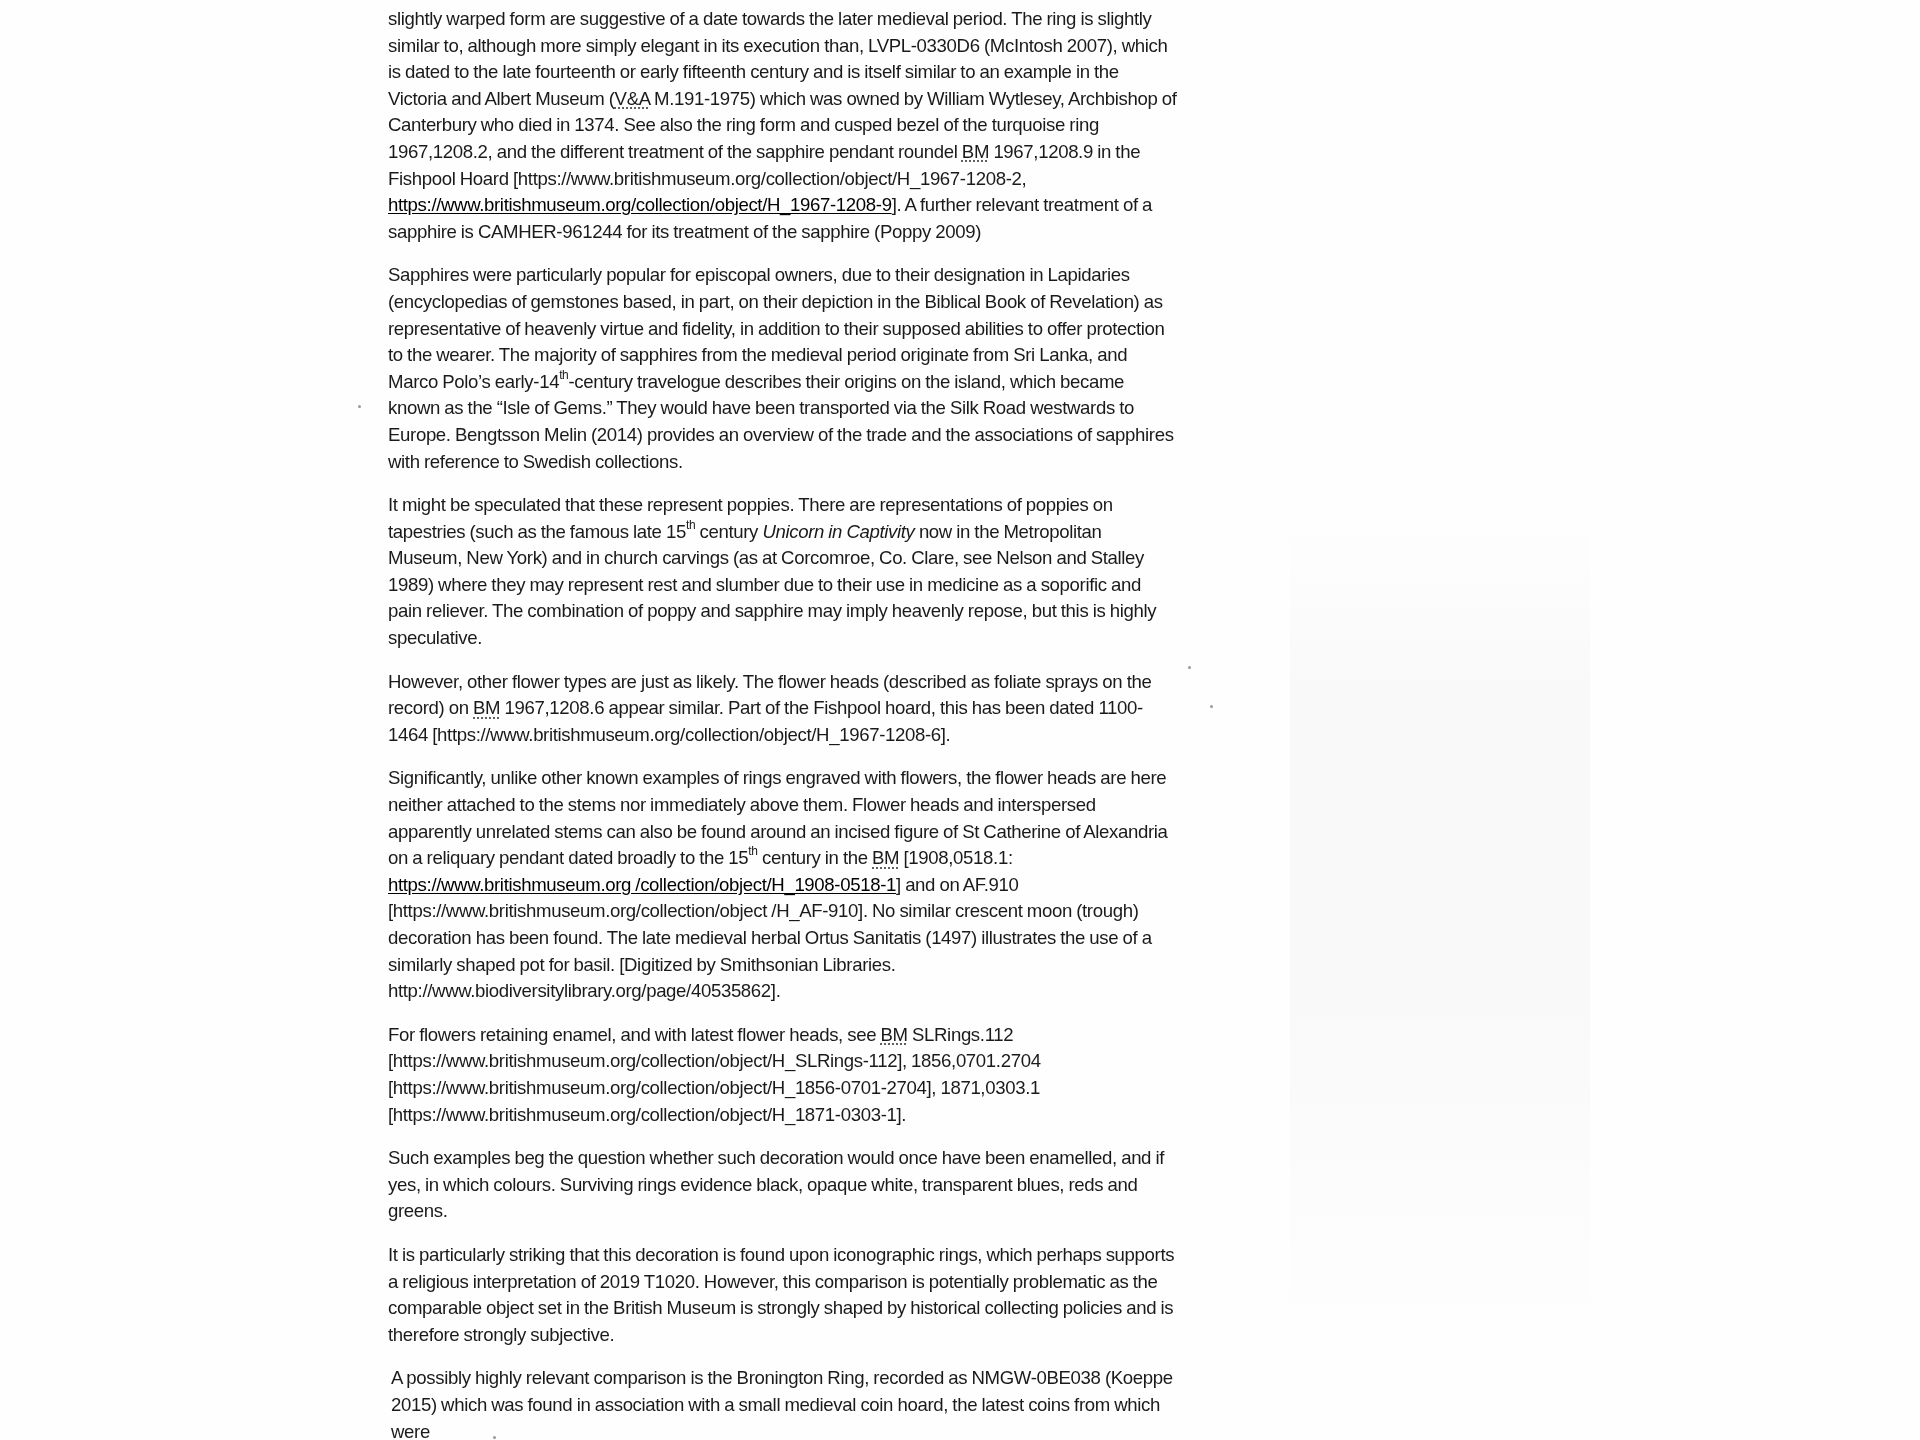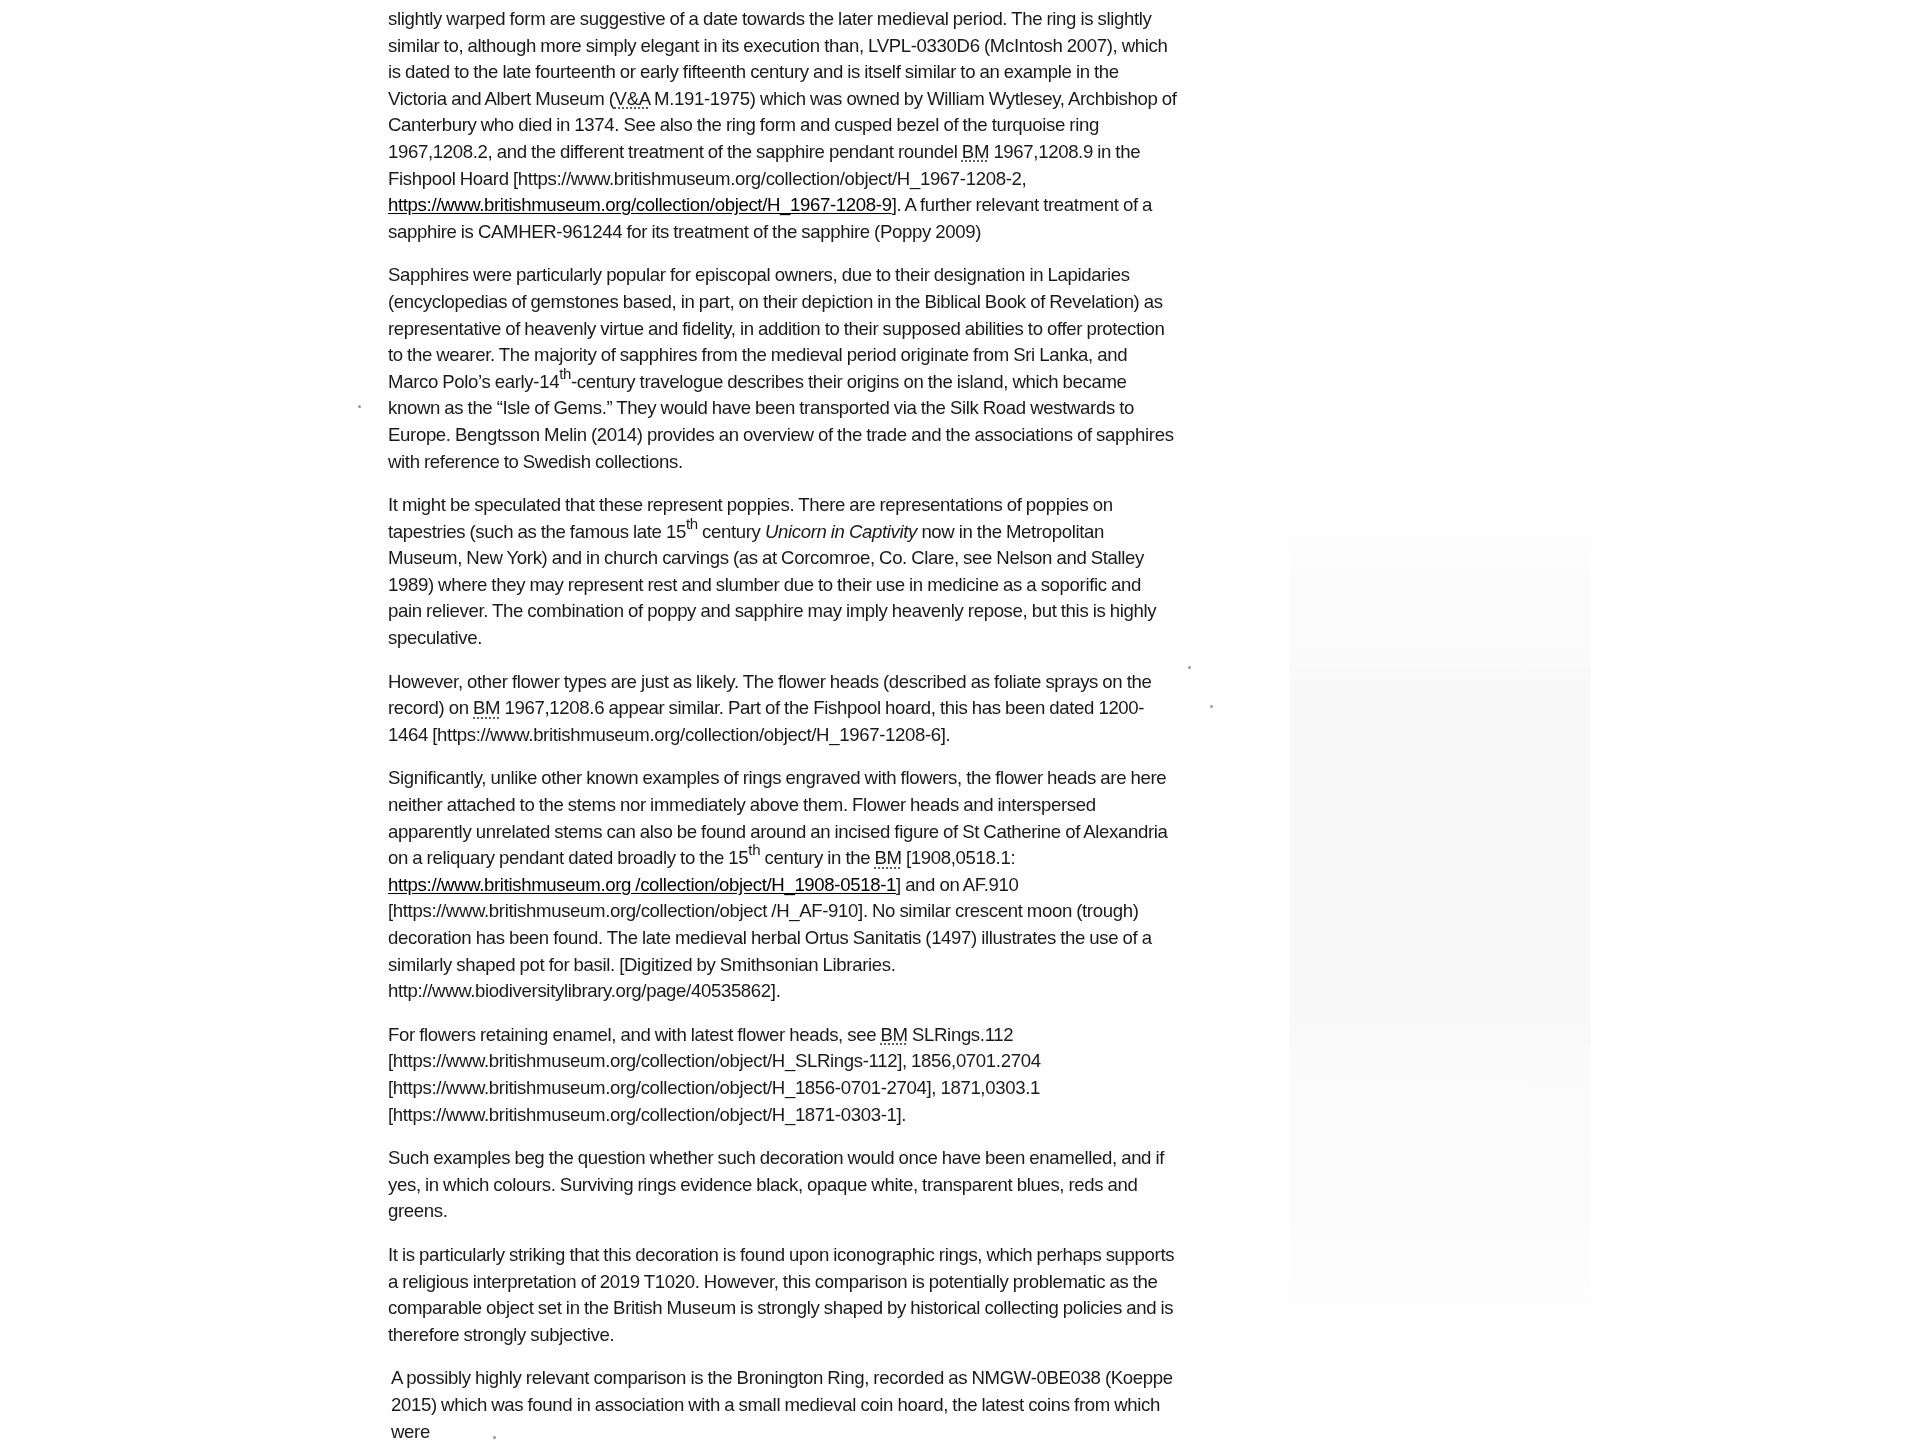--- a/index.html
+++ b/index.html
@@ -48,21 +48,21 @@
     text-decoration: underline;
     text-underline-offset: 2px;
   }
   .abbr {
     text-decoration: underline dotted;
     text-decoration-color: #555;
     text-underline-offset: 3px;
     text-align: center;
   }
   sup {
-    font-size: 15px;
+    font-size: 12px;
     line-height: 0;
     position: relative;
     top: -2px;
   }
   .speck {
     position: absolute;
     width: 3px; height: 3px;
     border-radius: 50%;
     background: #9a9a9a;
   }
@@ -74,20 +74,20 @@
   <div class="bleed"></div>
   <span class="speck" style="left:358px; top:405px;"></span>
   <span class="speck" style="left:1188px; top:666px;"></span>
   <span class="speck" style="left:1210px; top:705px;"></span>
   <span class="speck" style="left:493px; top:1436px;"></span>
 
   <div class="column">
     <p class="para first"><span>slightly warped form are suggestive of a date towards the later medieval period. The ring is slightly similar to, although more simply elegant in its execution than, LVPL-0330D6 (McIntosh 2007), which is dated to the late fourteenth or early fifteenth century and is itself similar to an example in the Victoria and Albert Museum (</span><span class="abbr">V&amp;A</span><span> M.191-1975) which was owned by William Wytlesey, Archbishop of Canterbury who died in 1374. See also the ring form and cusped bezel of the turquoise ring 1967,1208.2, and the different treatment of the sapphire pendant roundel </span><span class="abbr">BM</span><span> 1967,1208.9 in the Fishpool Hoard [https://www.britishmuseum.org/collection/object/H_1967-1208-2, </span><a class="link">https://www.britishmuseum.org/collection/object/H_1967-1208-9</a><span>]. A further relevant treatment of a sapphire is CAMHER-961244 for its treatment of the sapphire (Poppy 2009)</span></p>
     <p class="para"><span>Sapphires were particularly popular for episcopal owners, due to their designation in Lapidaries (encyclopedias of gemstones based, in part, on their depiction in the Biblical Book of Revelation) as representative of heavenly virtue and fidelity, in addition to their supposed abilities to offer protection to the wearer. The majority of sapphires from the medieval period originate from Sri Lanka, and Marco Polo’s early-14</span><sup>th</sup><span>-century travelogue describes their origins on the island, which became known as the “Isle of Gems.” They would have been transported via the Silk Road westwards to Europe. Bengtsson Melin (2014) provides an overview of the trade and the associations of sapphires with reference to Swedish collections.</span></p>
     <p class="para"><span>It might be speculated that these represent poppies. There are representations of poppies on tapestries (such as the famous late 15</span><sup>th</sup><span> century </span><em>Unicorn in Captivity</em><span> now in the Metropolitan Museum, New York) and in church carvings (as at Corcomroe, Co. Clare, see Nelson and Stalley 1989) where they may represent rest and slumber due to their use in medicine as a soporific and pain reliever. The combination of poppy and sapphire may imply heavenly repose, but this is highly speculative.</span></p>
-    <p class="para"><span>However, other flower types are just as likely. The flower heads (described as foliate sprays on the record) on </span><span class="abbr">BM</span><span> 1967,1208.6 appear similar. Part of the Fishpool hoard, this has been dated 1200-1464 [https://www.britishmuseum.org/collection/object/H_1967-1208-6].</span></p>
+    <p class="para"><span>However, other flower types are just as likely. The flower heads (described as foliate sprays on the record) on </span><span class="abbr">BM</span><span> 1967,1208.6 appear similar. Part of the Fishpool hoard, this has been dated 1100-1464 [https://www.britishmuseum.org/collection/object/H_1967-1208-6].</span></p>
     <p class="para"><span>Significantly, unlike other known examples of rings engraved with flowers, the flower heads are here neither attached to the stems nor immediately above them. Flower heads and interspersed apparently unrelated stems can also be found around an incised figure of St Catherine of Alexandria on a reliquary pendant dated broadly to the 15</span><sup>th</sup><span> century in the </span><span class="abbr">BM</span><span> [1908,0518.1: </span><a class="link">https://www.britishmuseum.org /collection/object/H_1908-0518-1</a><span>] and on AF.910 [https://www.britishmuseum.org/collection/object /H_AF-910]. No similar crescent moon (trough) decoration has been found. The late medieval herbal Ortus Sanitatis (1497) illustrates the use of a similarly shaped pot for basil. [Digitized by Smithsonian Libraries. http://www.biodiversitylibrary.org/page/40535862].</span></p>
     <p class="para"><span>For flowers retaining enamel, and with latest flower heads, see </span><span class="abbr">BM</span><span> SLRings.112 [https://www.britishmuseum.org/collection/object/H_SLRings-112], 1856,0701.2704 [https://www.britishmuseum.org/collection/object/H_1856-0701-2704], 1871,0303.1 [https://www.britishmuseum.org/collection/object/H_1871-0303-1].</span></p>
     <p class="para"><span>Such examples beg the question whether such decoration would once have been enamelled, and if yes, in which colours. Surviving rings evidence black, opaque white, transparent blues, reds and greens.</span></p>
     <p class="para"><span>It is particularly striking that this decoration is found upon iconographic rings, which perhaps supports a religious interpretation of 2019 T1020. However, this comparison is potentially problematic as the comparable object set in the British Museum is strongly shaped by historical collecting policies and is therefore strongly subjective.</span></p>
     <p class="para last"><span>A possibly highly relevant comparison is the Bronington Ring, recorded as NMGW-0BE038 (Koeppe 2015) which was found in association with a small medieval coin hoard, the latest coins from which were</span></p>
   </div>
 </div>
 
 </body></html>

